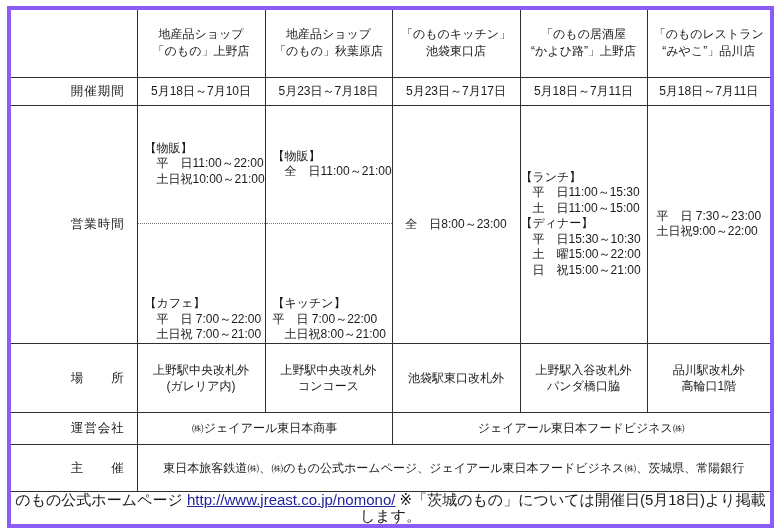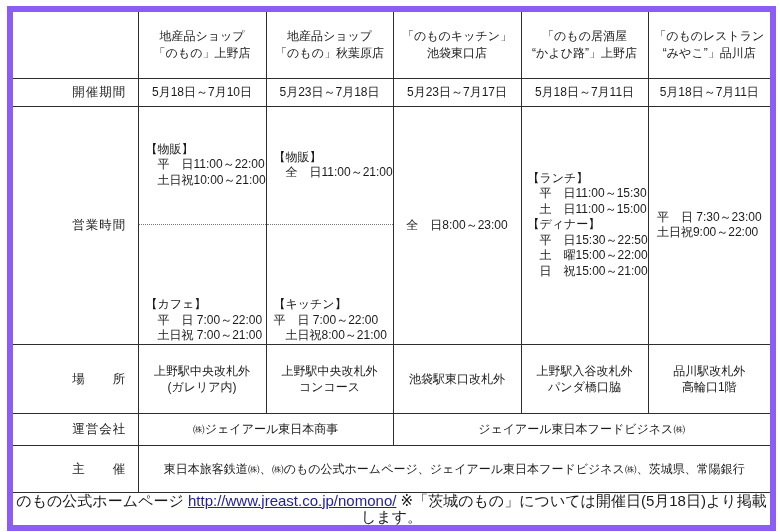--- a/index.html
+++ b/index.html
@@ -3,21 +3,21 @@
 <meta charset="utf-8">
 <style>
   html,body{margin:0;padding:0;}
   body{
     width:780px;height:532px;background:#ffffff;position:relative;
     font-family:"Liberation Sans","DejaVu Sans",sans-serif;color:#1a1a1a;
   }
   table.sheet{
     position:absolute;left:7px;top:6px;width:763px;
     border-collapse:collapse;table-layout:fixed;
-    border:6px solid #8b5cf6;
+    border:4px solid #8b5cf6;
   }
   td{
     border:1px solid #2e2e2e;
     text-align:center;vertical-align:middle;
     font-size:12px;line-height:16px;padding:0;
     overflow:hidden;
   }
   tr.r-head{height:69px;}
   tr.r-period{height:28px;}
   tr.r-hours{height:238px;}
@@ -28,21 +28,21 @@
   .rowhead{font-size:12.5px;letter-spacing:1px;padding-left:48px;}
   .ln{line-height:17px;white-space:pre;}
   .pl .ln{line-height:16px;}
   .hblock{display:inline-block;text-align:left;}
   .hline{white-space:pre;font-size:12px;line-height:15.5px;}
   .split-cell{vertical-align:top;}
   .vsplit{display:flex;flex-direction:column;height:237px;width:100%;}
   .vs-top{height:117px;display:flex;align-items:center;border-bottom:1px dotted #787878;}
   .vs-bottom{flex:1;display:flex;align-items:flex-end;}
   .vs-top .hblock,.vs-bottom .hblock{padding-left:7px;}
-  .left-pad{text-align:left;padding-left:6px;}
+  .left-pad{text-align:left;}
   .footer-cell{font-size:15px;}
   .pre{white-space:pre-wrap;}
   a.url{color:#22229a;text-decoration:underline;cursor:pointer;}
 </style>
 </head>
 <body>
 
 <table class="sheet">
   <colgroup>
     <col style="width:128px">
@@ -130,21 +130,21 @@
     <td>
       <span class="hline">全　日8:00～23:00</span>
     </td>
 
     <td class="left-pad">
       <div class="hblock">
         <div class="hline">【ランチ】</div>
         <div class="hline">　平　日11:00～15:30</div>
         <div class="hline">　土　日11:00～15:00</div>
         <div class="hline">【ディナー】</div>
-        <div class="hline">　平　日15:30～22:50</div>
+        <div class="hline">　平　日15:30～10:30</div>
         <div class="hline">　土　曜15:00～22:00</div>
         <div class="hline">　日　祝15:00～21:00</div>
       </div>
     </td>
 
     <td>
       <div class="hblock">
         <div class="hline">平　日 7:30～23:00</div>
         <div class="hline">土日祝9:00～22:00</div>
       </div>

